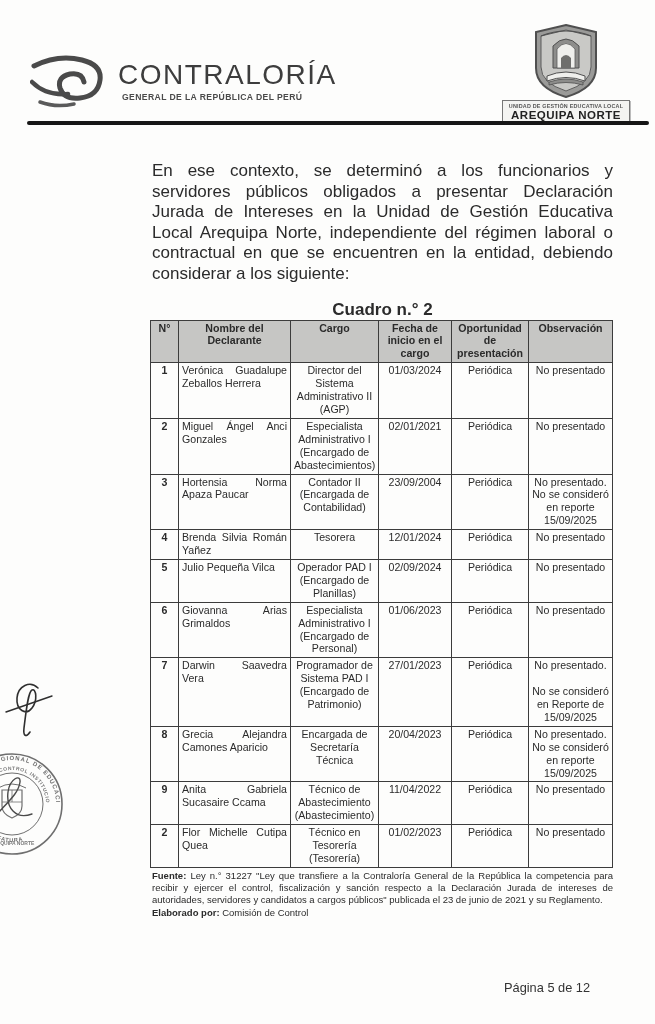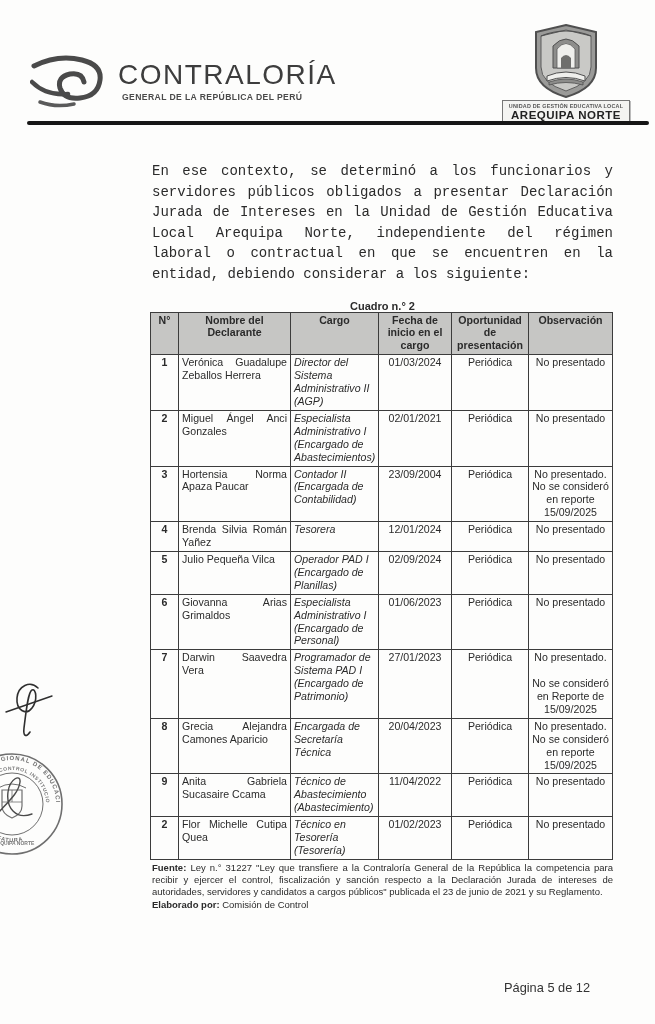--- a/index.html
+++ b/index.html
@@ -15,30 +15,30 @@
   .logo-title{font-size:28px; font-weight:normal; color:#3d3d3d; letter-spacing:1.5px; line-height:1;}
   .logo-sub{font-size:8.6px; font-weight:bold; color:#4a4a4a; letter-spacing:.4px; margin-top:3px; margin-left:4px;}
   .seal-block{position:absolute; left:502px; top:24px; width:128px; text-align:center;}
   .seal-shield{display:block; margin:0 auto;}
   .seal-box{border:1px solid #777; background:#f4f4f2; padding:2px 2px 1px 2px; margin-top:2px; box-shadow:1px 1px 0 #bbb;}
   .seal-line1{font-size:5.4px; font-weight:bold; color:#555; letter-spacing:.2px; white-space:nowrap;}
   .seal-line2{font-size:11.5px; font-weight:bold; color:#222; letter-spacing:.5px; white-space:nowrap;}
   .header-rule{position:absolute; left:27px; top:121px; width:622px; height:3.5px; background:#161616; border-radius:2px;}
   
   .content{position:absolute; left:152px; top:161px; width:461px;}
-  .para{font-size:14px; line-height:20.6px; text-align:justify; margin:0;font-family:Liberation Mono, monospace;}
-  .caption1{font-size:11px; font-weight:bold; text-align:center; margin:15px 0 0 0;}
+  .para{font-size:17px; line-height:20.6px; text-align:justify; margin:0;}
+  .caption1{font-size:17px; font-weight:bold; text-align:center; margin:15px 0 0 0;}
   .caption2{font-size:12.2px; font-weight:bold; text-align:center; margin:1px 0 2px 0; line-height:14.5px;}
   
   table.djtable{border-collapse:collapse; table-layout:fixed; width:462px; font-size:10.6px; margin-left:-2px;}
   .djtable th,.djtable td{border:1.4px solid #3c3c3c; vertical-align:top; padding:1px 3px 2px 3px; line-height:12.9px; overflow:hidden;}
   .djtable th{background:#c6c6c4; font-weight:bold; text-align:center;}
   .djtable td.c0{text-align:center; font-weight:bold;}
   .djtable td.c1{text-align:justify;}
-  .djtable td.c2{text-align:left;font-style:italic;}
+  .djtable td.c2{text-align:center;}
   .djtable td.c3{text-align:center;}
   .djtable td.c4{text-align:center;}
   .djtable td.c5{text-align:center; white-space:pre-line;}
   
   .fuente{font-size:9.5px; line-height:12.2px; text-align:justify; margin:2px 0 0 0;}
   .elaborado{font-size:9.5px; line-height:12.2px; margin:0;}
   .page-number{position:absolute; left:504px; top:980px; font-size:12.8px; color:#333;}
   
   .signature{position:absolute; left:4px; top:678px;}
   .round-stamp{position:absolute; left:-42px; top:748px;}

